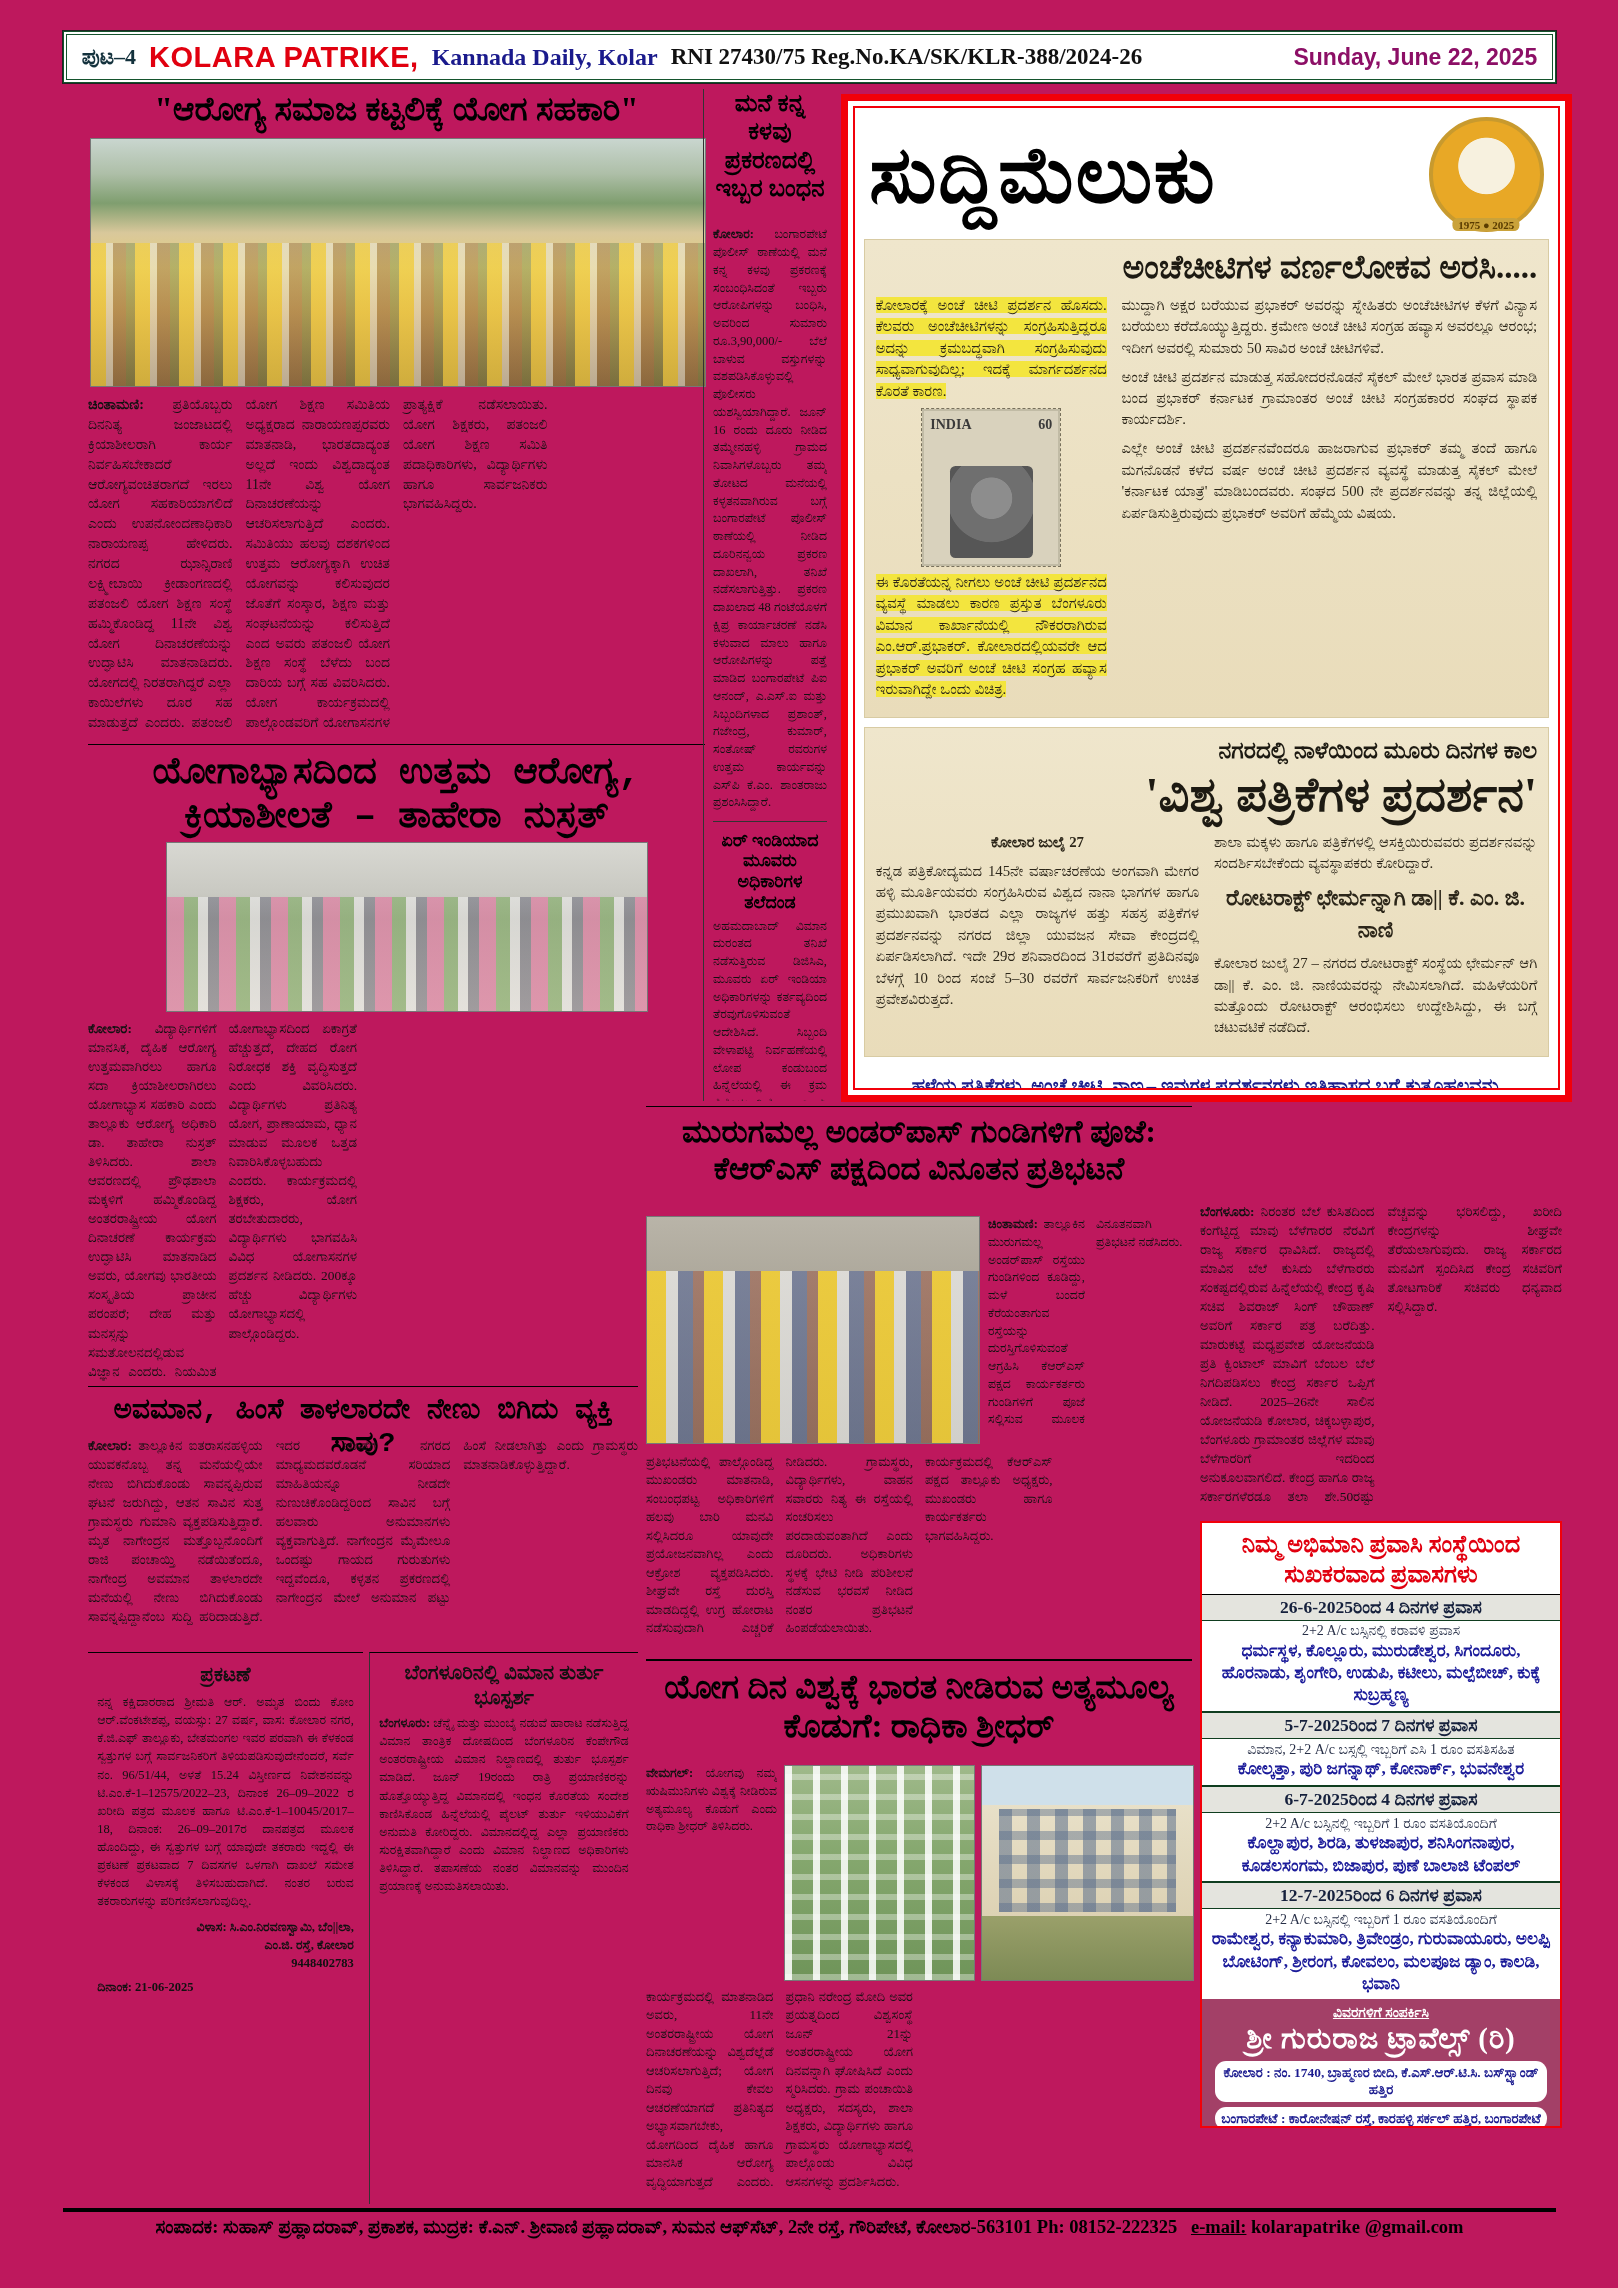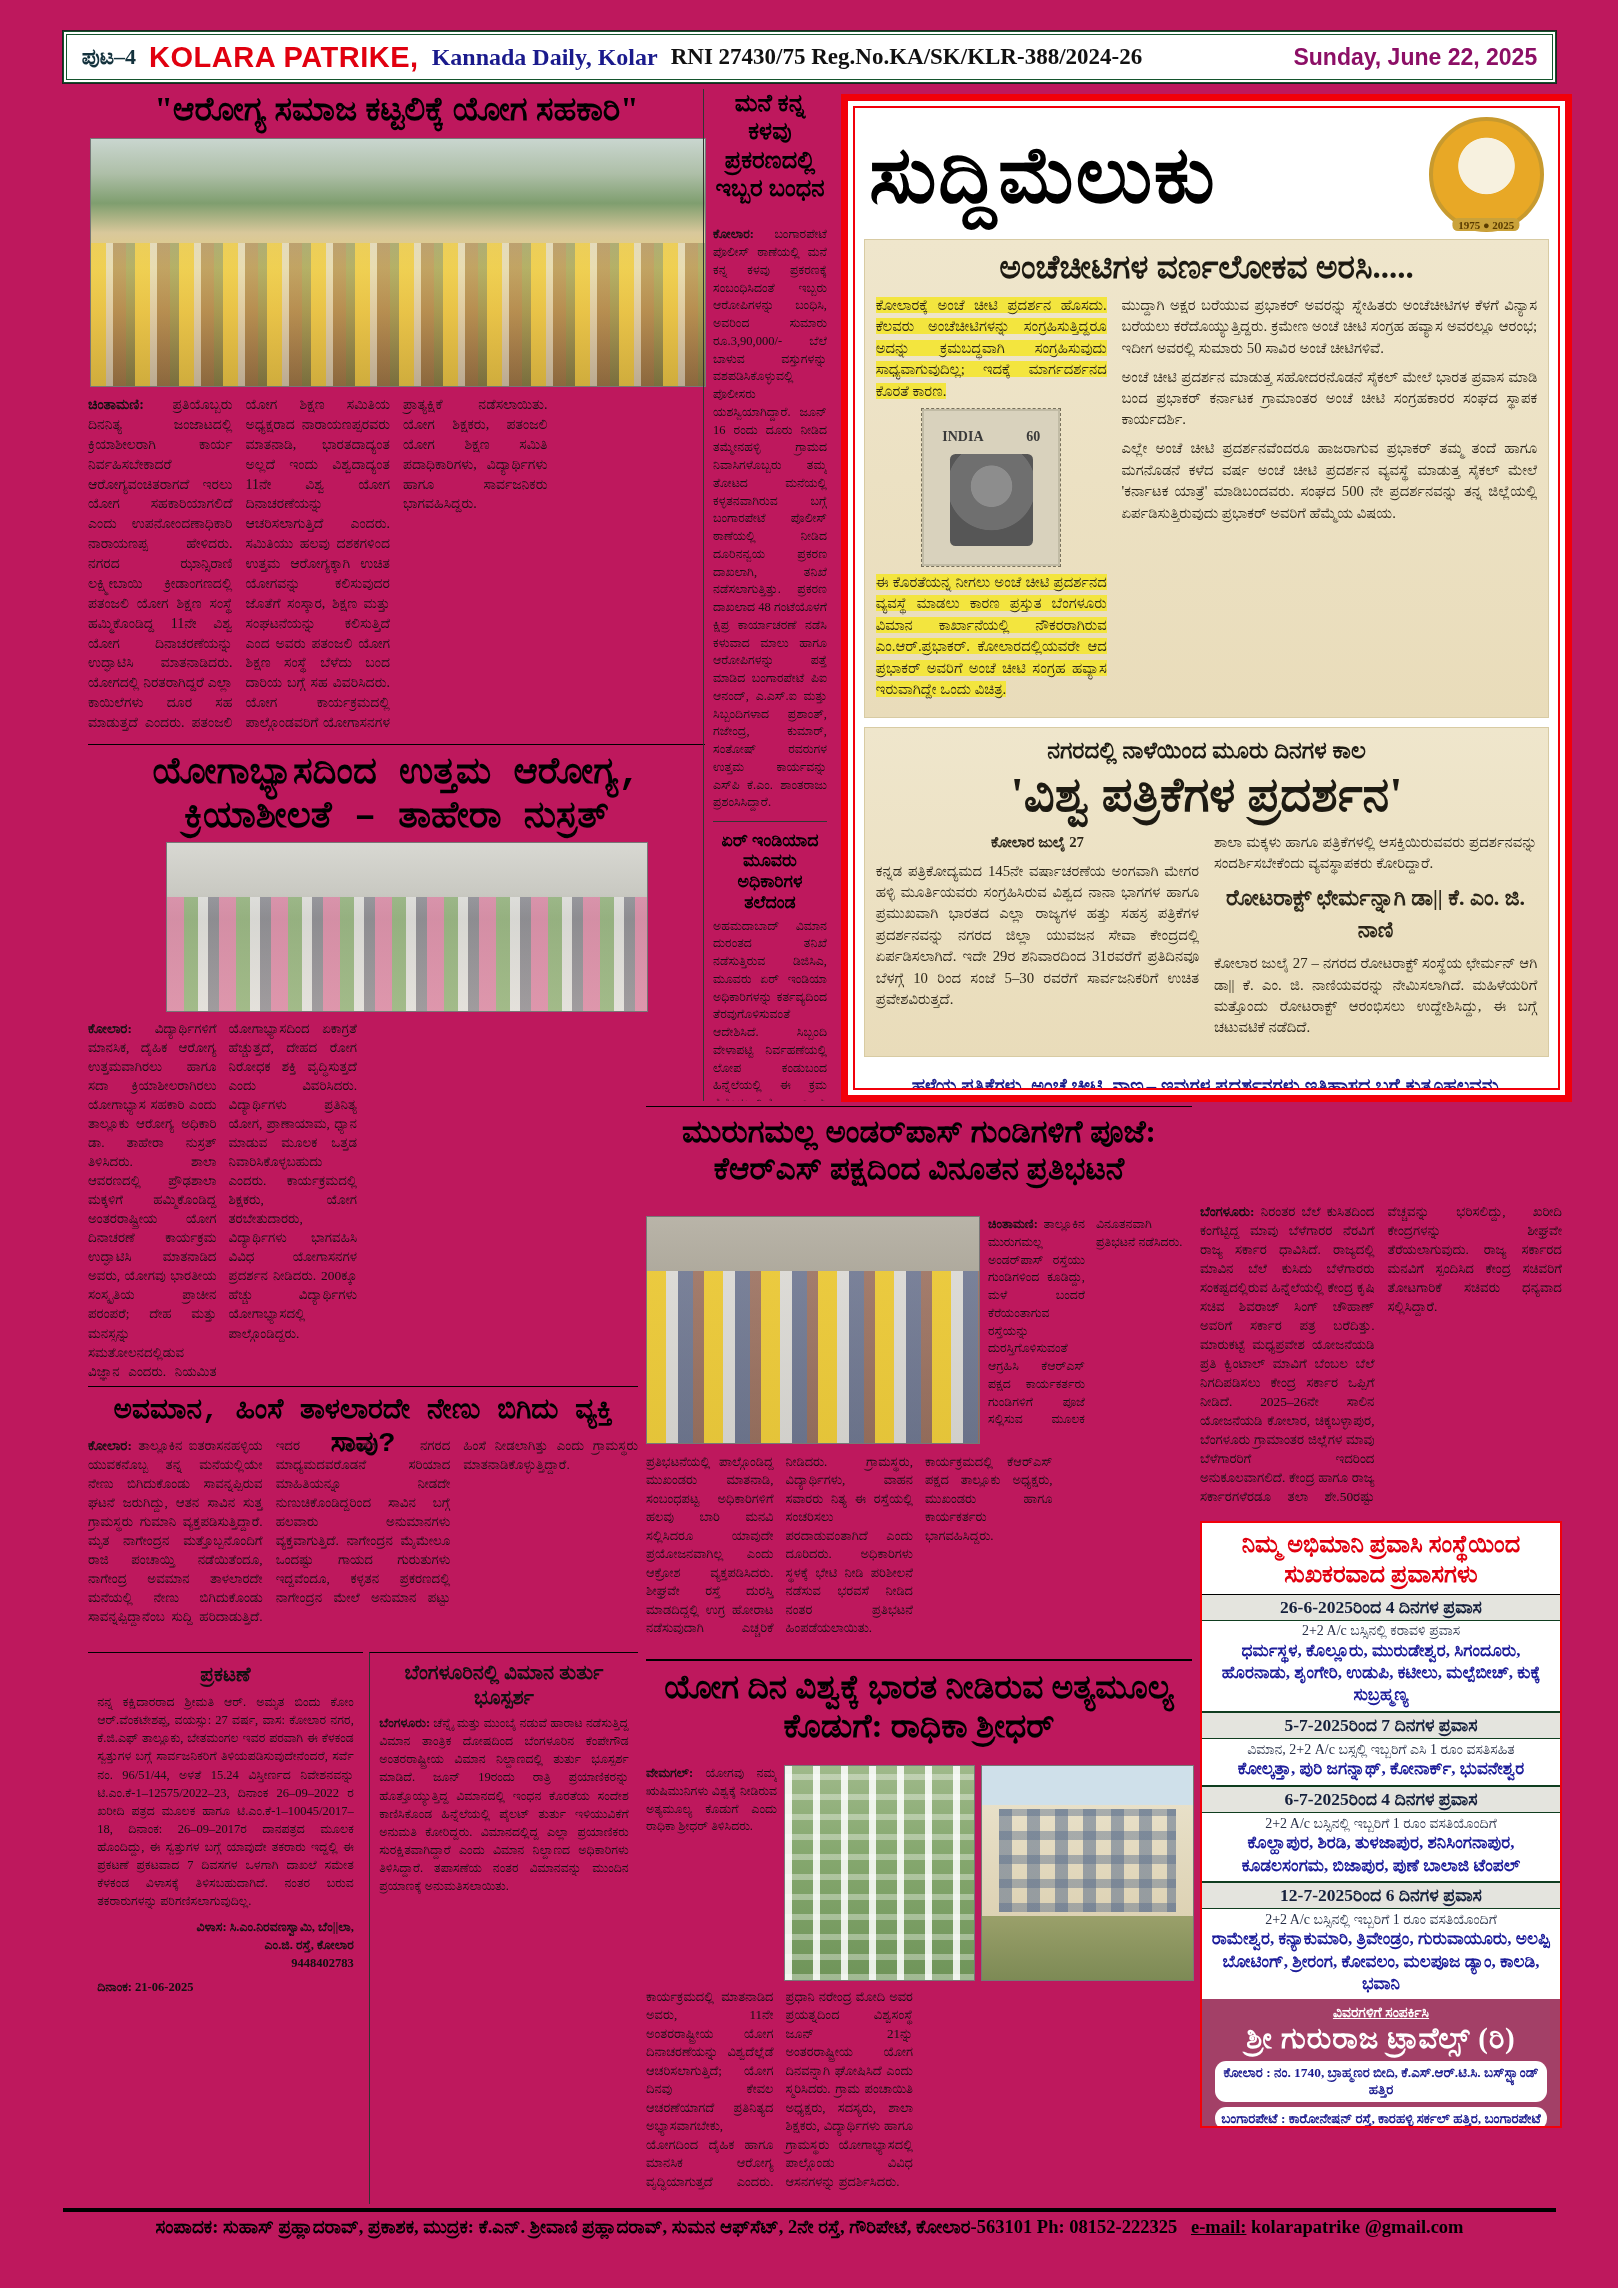--- a/index.html
+++ b/index.html
@@ -33,25 +33,25 @@
   .photo5::after{inset:20% 8% 32% 8%;background:repeating-linear-gradient(90deg,rgba(90,110,140,.55) 0 13px,transparent 13px 28px),repeating-linear-gradient(0deg,rgba(90,110,140,.45) 0 9.2px,transparent 9.2px 24px);}
   .vrule{position:absolute;width:0;border-left:0.9px solid #333;}
   
   .red-outer{left:831px;top:94px;width:731px;height:1008px;border:7.4px solid #f2000a;background:#fff;box-sizing:border-box;padding:4.6px;margin-left:10px;}
   .red-inner{border:2.8px solid #f2000a;width:100%;height:100%;box-sizing:border-box;padding:7.4px 9.2px;overflow:hidden;}
   .sm-titlebar{display:flex;align-items:center;justify-content:space-between;padding:1.8px 5.5px 7.4px 5.5px;}
   .sm-title{font-weight:bold;font-size:79px;line-height:1;letter-spacing:1.8px;color:#000;font-family:"DejaVu Serif","Liberation Serif",serif;}
   .sm-logo{width:107px;height:107px;border-radius:50%;border:4.6px solid #c89a2e;background:radial-gradient(circle at 50% 42%,#f7f1df 0 34%,#e8a826 35% 100%);position:relative;flex:none;}
   .sm-logo .yrs{position:absolute;left:50%;bottom:-3.7px;transform:translateX(-50%);background:#caa23a;color:#5a3c00;font-size:11px;font-weight:bold;padding:0.9px 5.5px;border-radius:5.5px;white-space:nowrap;}
   .clip{background:linear-gradient(180deg,#efe6cc,#e9dcba);color:#2c2619;padding:9.2px 11px;margin-bottom:9.2px;border:0.9px solid #d8cba3;}
-  .clip-hl{font-weight:bold;text-align:center;color:#1d1a12;}
+  .clip-hl{font-weight:bold;text-align:right;color:#1d1a12;}
   .clip-cols{display:flex;gap:14.8px;margin-top:7.4px;}
   .clip p{margin:0 0 7.4px 0;text-align:justify;line-height:1.45;}
   .hlt{background:#f3e53e;}
-  .stamp{width:138px;height:157px;margin:5.5px auto;background:#d9d2bd;border:2.8px solid #6e675338;outline:1.8px dashed #77705c;display:flex;flex-direction:column;align-items:center;justify-content:space-between;padding:18px;box-sizing:border-box;}
+  .stamp{width:138px;height:157px;margin:5.5px auto;background:#d9d2bd;border:2.8px solid #6e675338;outline:1.8px dashed #77705c;display:flex;flex-direction:column;align-items:center;justify-content:space-between;padding:6px;box-sizing:border-box;}
   .stamp .top{display:flex;justify-content:space-between;width:100%;font-weight:bold;color:#3a3a3a;font-size:14px;}
   .stamp .face{width:83px;height:92px;border-radius:5.5px;background:radial-gradient(circle at 50% 35%,#8d8d8d 0 28%,#6f6f6f 29% 60%,#565656 61% 100%);}
   .sm-footnote{color:#1a1f8c;font-weight:bold;text-align:center;font-size:19.4px;line-height:1.55;padding:5.5px 24px 0 24px;}
   
   .ad-box{left:1200px;top:1521px;width:362px;height:607px;border:2.8px solid #f2000a;box-sizing:border-box;background:#fff;overflow:hidden;}
   .ad-title{color:#e1000f;font-weight:bold;text-align:center;font-size:24px;line-height:1.25;padding:5.5px 3.7px;border-bottom:1.8px solid #000;}
   .tour-date{background:#e4e4de;text-align:center;font-weight:bold;font-size:17.5px;color:#15203c;padding:1.8px 0;border-bottom:1.8px solid #0f3d1f;}
   .tour-note{text-align:center;font-size:14px;color:#283048;padding:2.8px 1.8px 0 1.8px;}
   .tour-places{text-align:center;font-weight:bold;font-size:17px;color:#1b1b9a;padding:0.9px 7.4px 4.6px 7.4px;line-height:1.3;}
   .tour-sep{border-top:2.8px solid #0f3d1f;}

